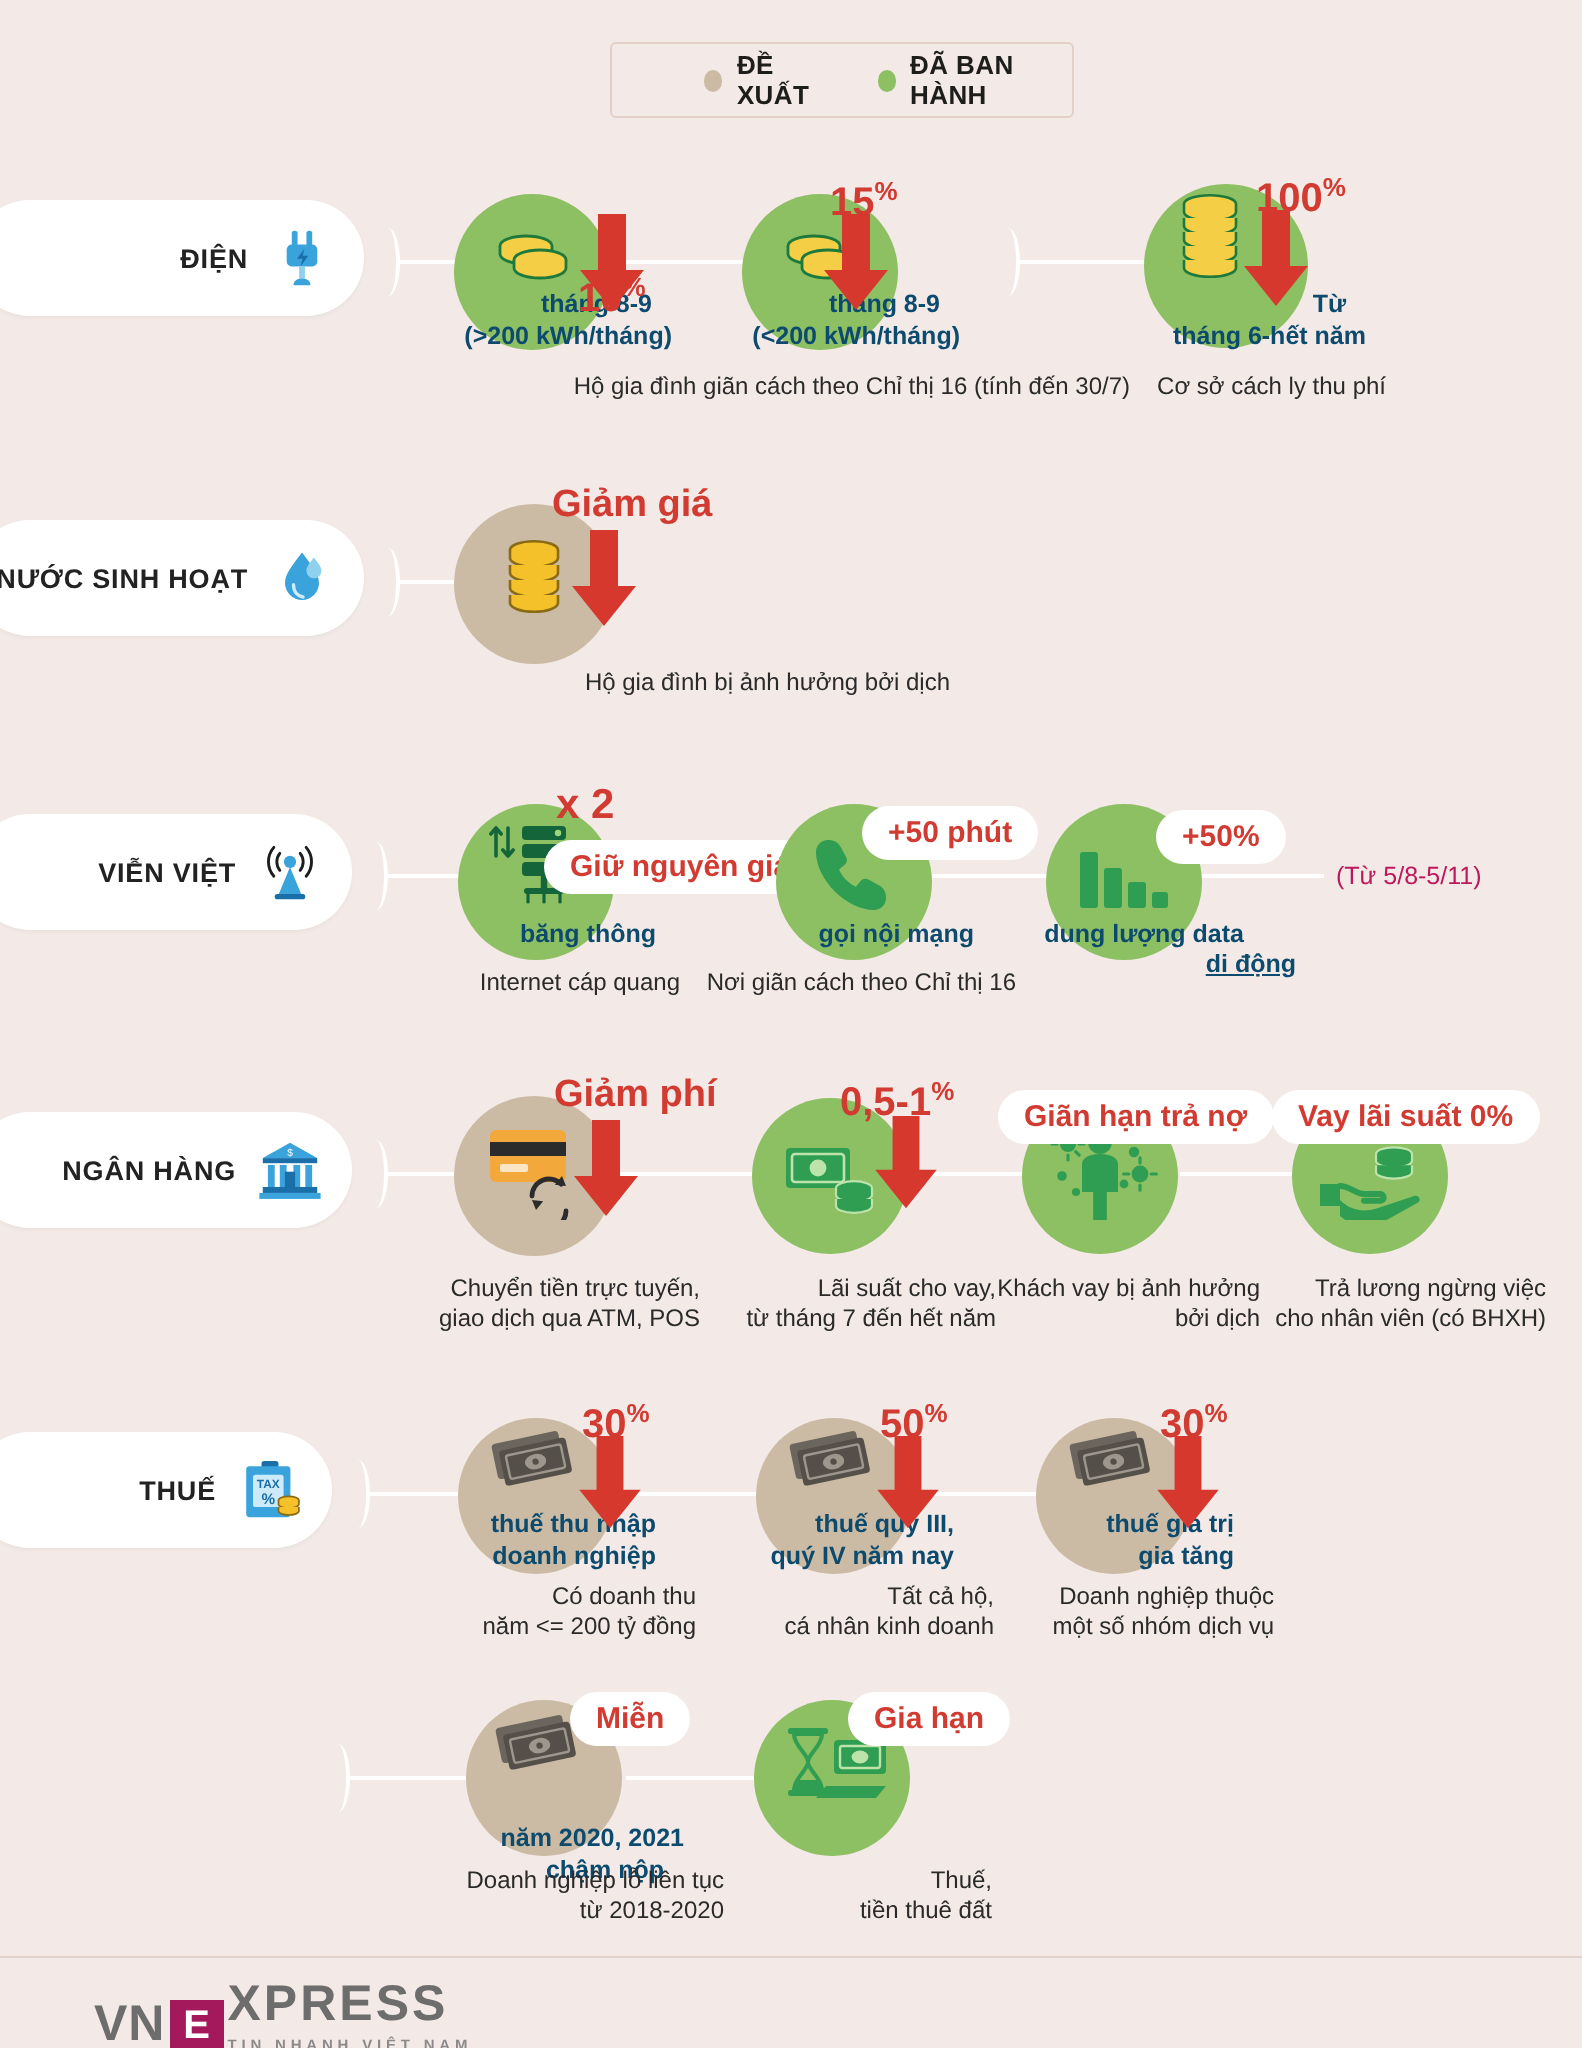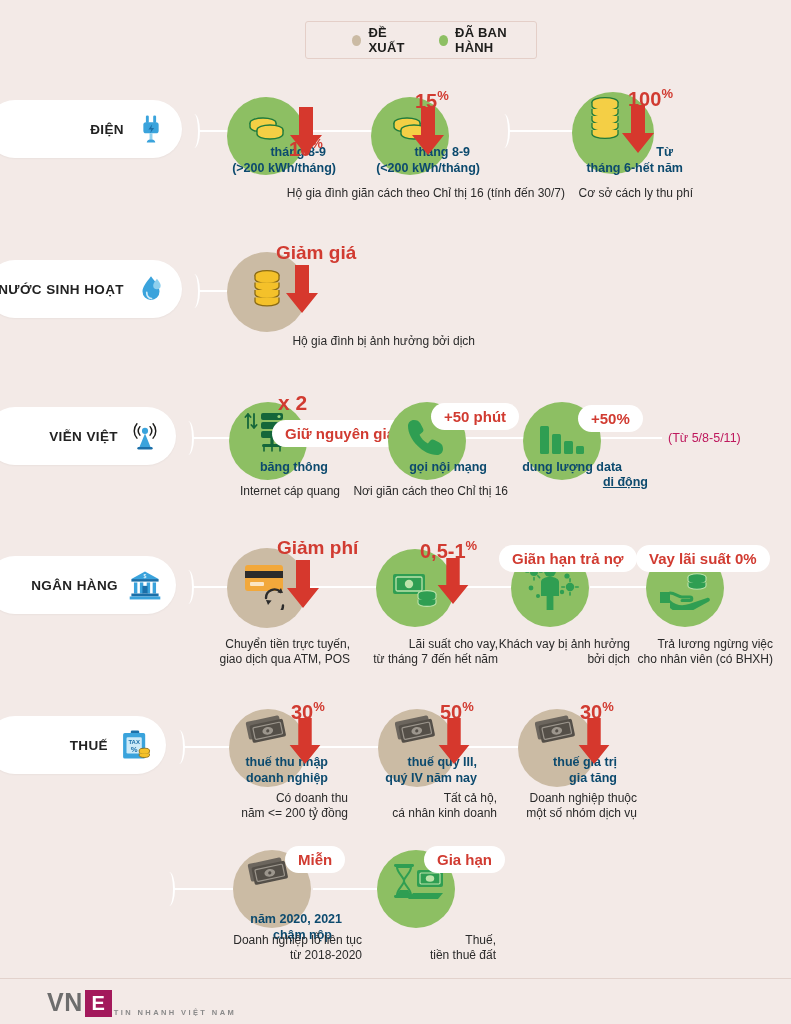--- a/index.html
+++ b/index.html
@@ -609,16 +609,17 @@
   <div class="node-caption" style="left:192px; top:933px; width:170px; white-space:pre-line;">Doanh nghiệp lỗ liên tục
 từ 2018-2020</div>
   <div class="node-caption" style="left:336px; top:933px; width:160px; white-space:pre-line;">Thuế,
 tiền thuê đất</div>
 
   <div id="footer-rule"></div>
   <div id="logo">
     <span class="logo-vn">VN</span>
     <span class="logo-e">E</span>
     <span class="logo-xpress-wrap">
+      <span class="logo-xpress">XPRESS</span>
       <span class="logo-tagline">TIN NHANH VIỆT NAM</span>
     </span>
   </div>
 </div>
 
 </body></html>

